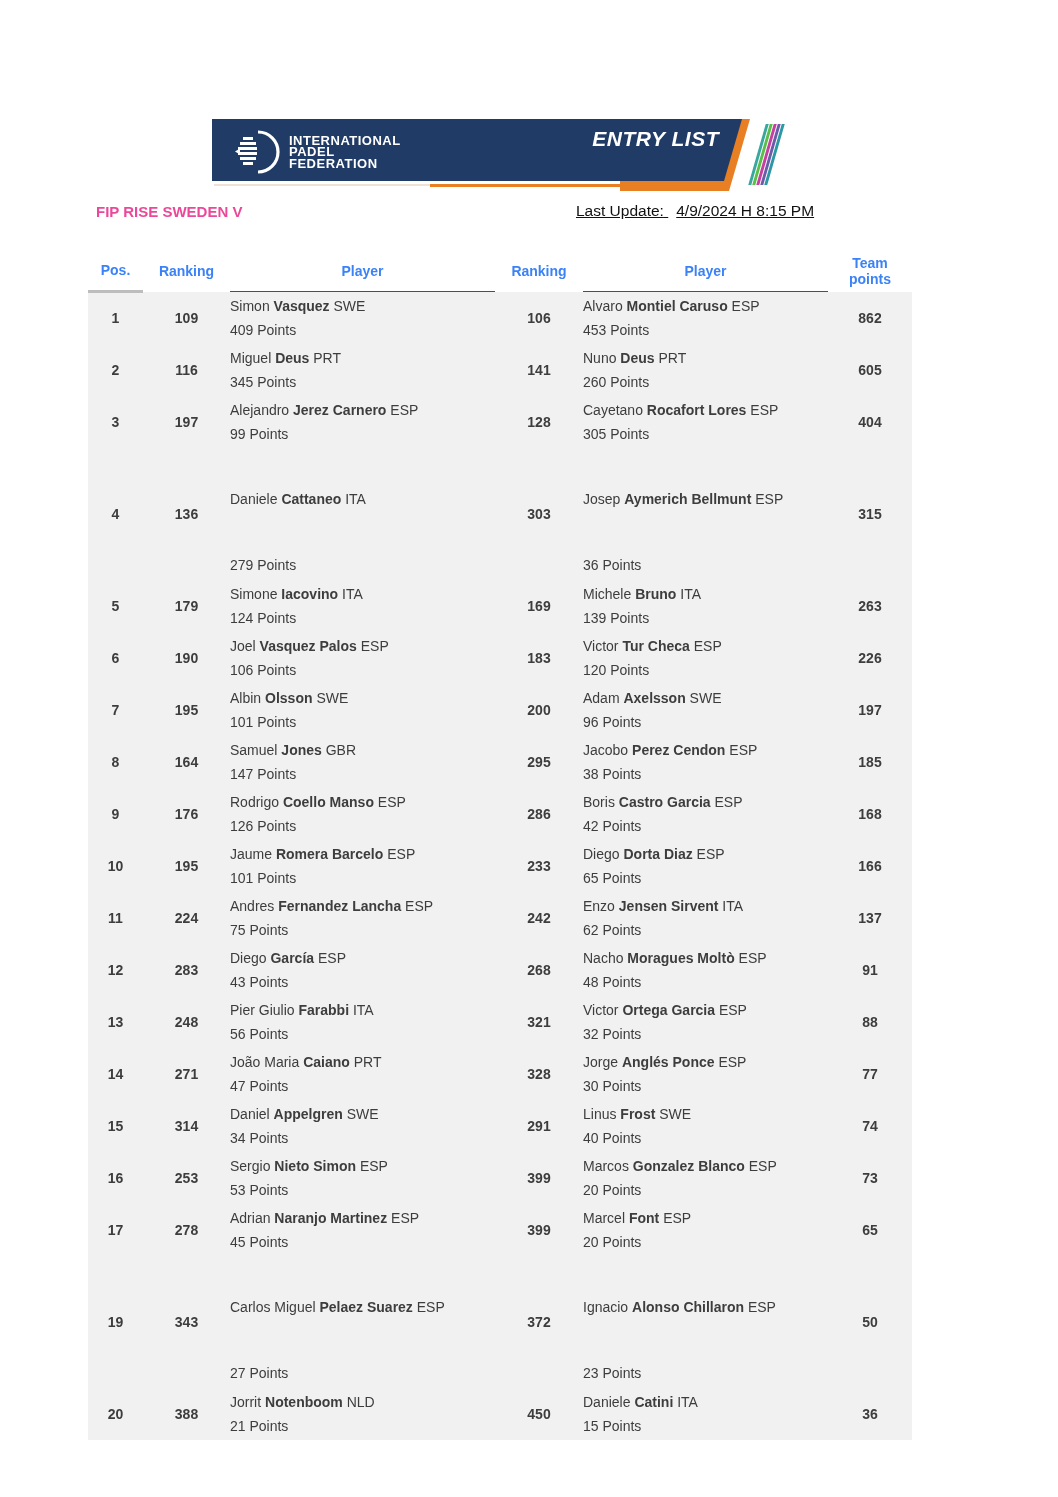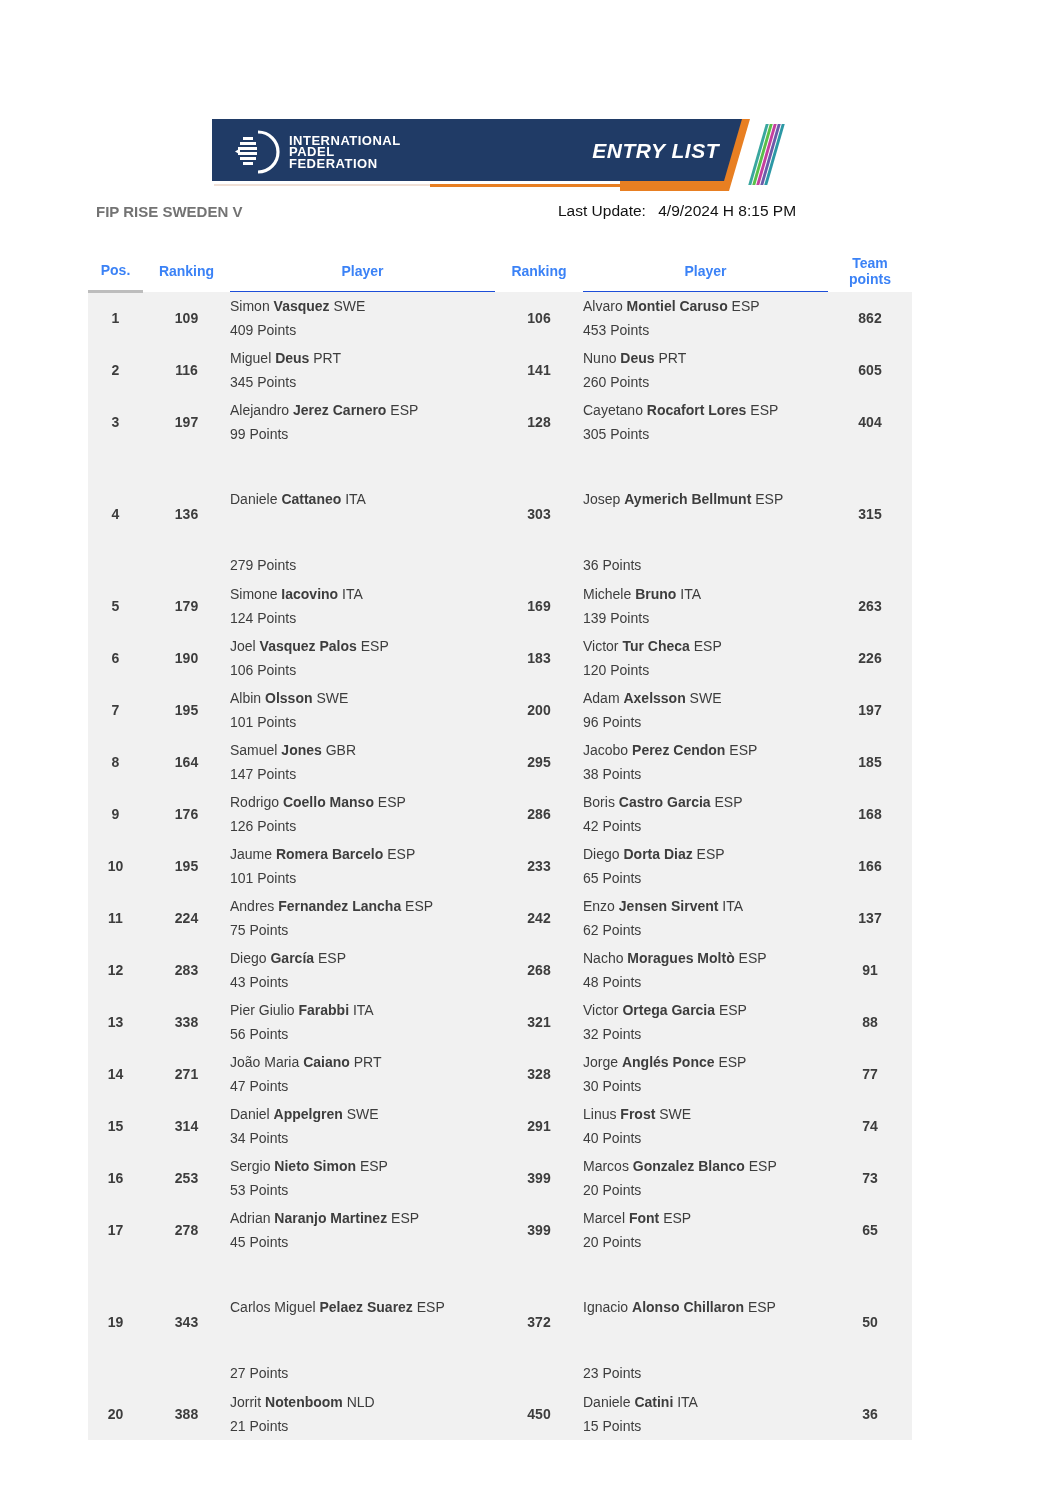--- a/index.html
+++ b/index.html
@@ -11,26 +11,26 @@
   .banner .navy{position:absolute;left:0;top:2px;width:530px;height:62px;background:#203b66;
     clip-path:polygon(0 0,100% 0,calc(100% - 18px) 100%,0 100%);z-index:2;}
   .banner .orange-wedge{position:absolute;left:408px;top:2px;width:130px;height:72px;background:#e87f22;
     clip-path:polygon(0 0,100% 0,calc(100% - 21px) 100%,0 100%);z-index:1;}
   .banner .orange-line{position:absolute;left:218px;top:67px;width:200px;height:3px;background:#e87f22;z-index:1;}
   .banner .faint-line{position:absolute;left:2px;top:67px;width:216px;height:2px;background:#f0e0d6;z-index:0;}
   .banner .stripes{position:absolute;left:545px;top:7px;height:61px;z-index:1;white-space:nowrap;}
   .banner .stripes i{display:inline-block;width:3px;height:100%;margin-right:1px;transform:skewX(-16deg);}
   .logo-wrap{position:absolute;left:22px;top:11px;z-index:3;display:flex;align-items:center;}
   .org-name{margin-left:9px;color:#ffffff;font-weight:bold;font-size:13px;line-height:11.5px;letter-spacing:0.5px;z-index:3;}
-  .entry-list{position:absolute;right:58px;top:22px;z-index:3;color:#ffffff;font-weight:bold;font-style:italic;
+  .entry-list{position:absolute;right:58px;top:10px;z-index:3;color:#ffffff;font-weight:bold;font-style:italic;
     font-size:21px;letter-spacing:0.5px;}
 
   
-  .doc-title{position:absolute;left:96px;top:203px;font-size:15px;font-weight:bold;color:#737373;}
-  .last-update{position:absolute;left:558px;top:202px;font-size:15.5px;color:#111111;}
+  .doc-title{position:absolute;left:96px;top:203px;font-size:15px;font-weight:bold;color:#ec4899;}
+  .last-update{position:absolute;left:576px;top:202px;font-size:15.5px;color:#111111;text-decoration:underline;}
   .last-update .val{margin-left:8px;}
 
   
   table.entry{position:absolute;left:88px;top:250px;width:824px;border-collapse:collapse;table-layout:fixed;}
   table.entry th{font-size:14px;font-weight:bold;color:#3b82f6;text-align:center;vertical-align:middle;
     height:40px;background:#ffffff;padding:0;line-height:16px;}
   th.u-dark{border-bottom:3px solid #bdbdbd;}
   th.u-light{border-bottom:1px solid #1d4ed8;}
   table.entry td{font-size:14px;color:#3d3d3d;vertical-align:middle;padding:0;}
   tbody tr{background:#f1f1f1;height:52px;}
@@ -268,21 +268,21 @@
           </td>
           <td class="num">268</td>
           <td class="player">
             <div class="pline"><span>Nacho</span> <span class="b">Moragues Moltò</span> <span>ESP</span></div>
             <div class="pline">48 Points</div>
           </td>
           <td class="num">91</td>
         </tr>
         <tr>
           <td class="num">13</td>
-          <td class="num">338</td>
+          <td class="num">248</td>
           <td class="player">
             <div class="pline"><span>Pier Giulio</span> <span class="b">Farabbi</span> <span>ITA</span></div>
             <div class="pline">56 Points</div>
           </td>
           <td class="num">321</td>
           <td class="player">
             <div class="pline"><span>Victor</span> <span class="b">Ortega Garcia</span> <span>ESP</span></div>
             <div class="pline">32 Points</div>
           </td>
           <td class="num">88</td>

